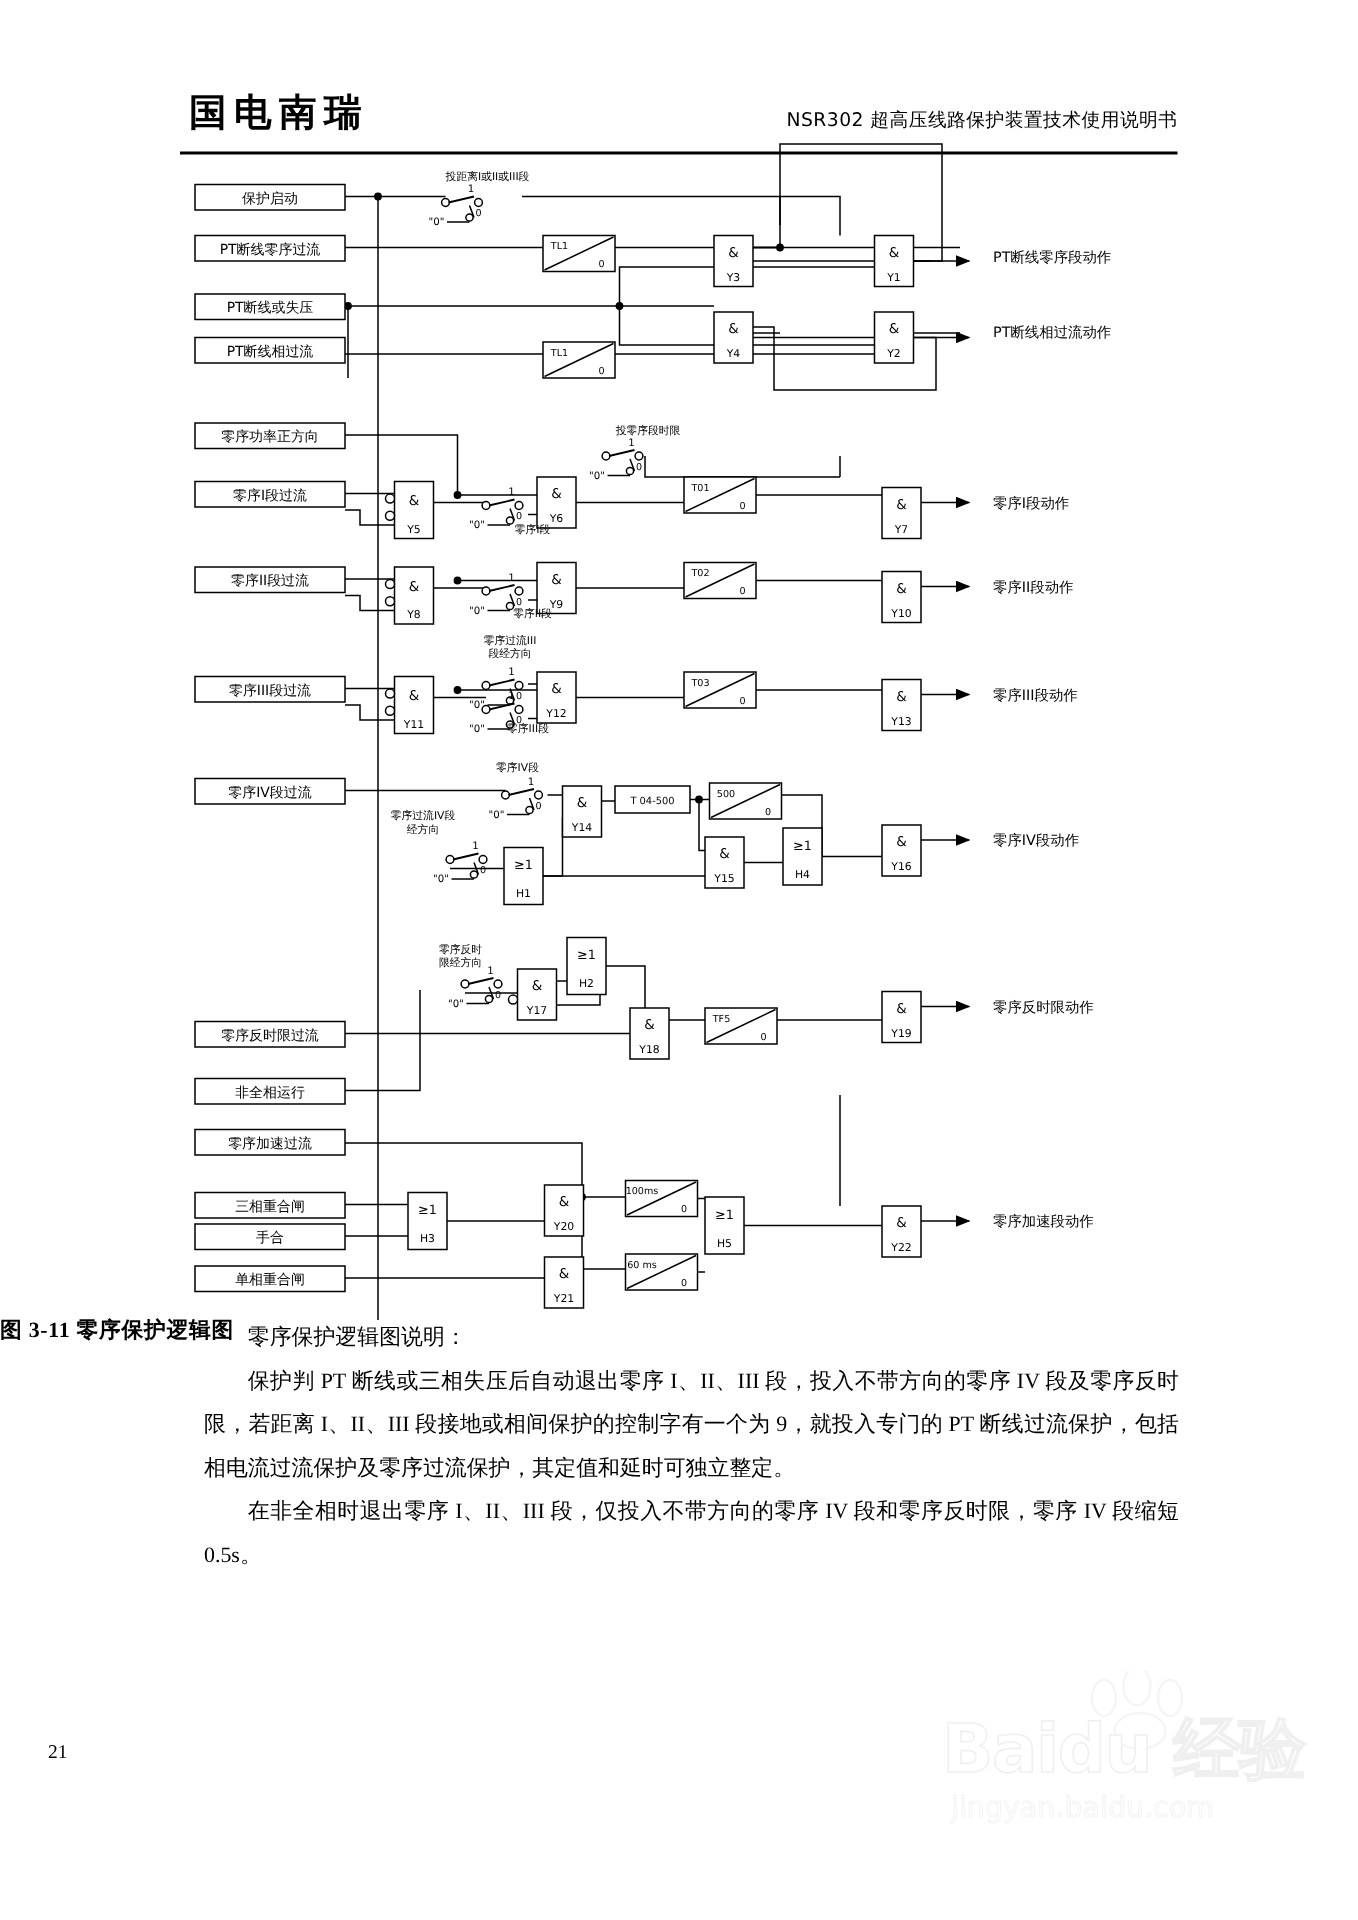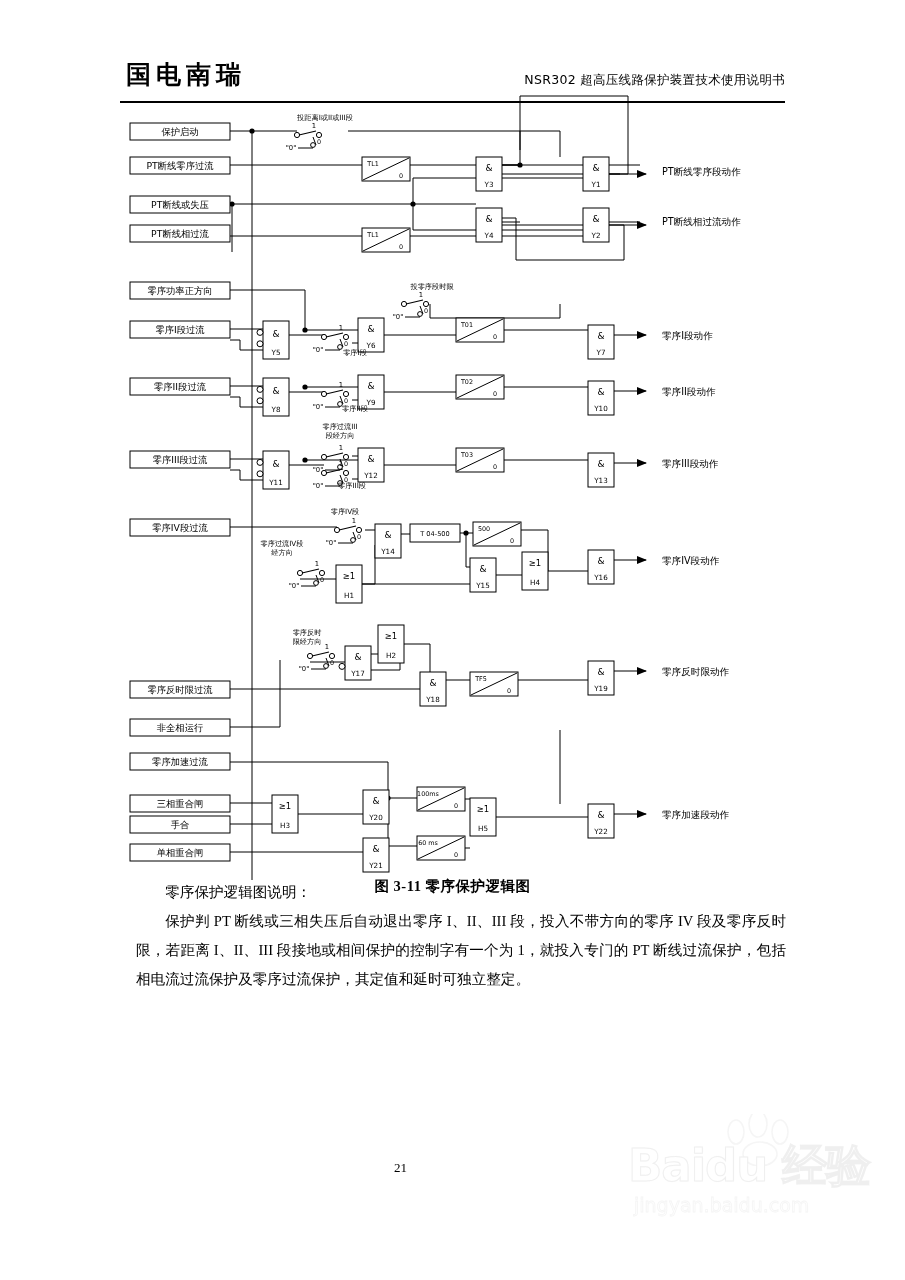--- a/index.html
+++ b/index.html
@@ -22,33 +22,34 @@
     letter-spacing:.3px;white-space:nowrap;
   }
   .hdr-rule{position:absolute;left:0;top:43px;width:665px;height:2px;background:#000;}
 
   
   .diagram{position:absolute;left:0;top:0;width:905px;height:1280px;}
   .diagram svg{display:block;}
 
   
   .caption{
-    position:absolute;left:0;top:877px;width:905px;text-align:center;
+    position:absolute;left:0;top:877px;width:905px;text-align:left;
     font-size:14.5px;font-weight:bold;letter-spacing:.5px;
   }
   .body-txt{
     position:absolute;left:136px;top:878px;width:650px;
     font-size:14.6px;line-height:29px;text-align:justify;
   }
   .body-txt p{margin:0;}
   .indent{text-indent:2em;}
 
   .pageno{
-    position:absolute;left:0;top:1160px;width:801px;text-align:center;
+    position:absolute;left:0;top:1160px;width:801px;text-align:left;
     font-size:13px;
+    padding-left:32px;
   }
 
   
   .wm{position:absolute;left:628px;top:1108px;width:265px;height:115px;
       opacity:.55;pointer-events:none;}
   .wm-main{
     position:absolute;left:0;top:28px;font-size:45px;font-weight:bold;
     font-family:"DejaVu Sans","Liberation Sans",sans-serif;
     color:#fff;-webkit-text-stroke:1px #e3e3e3;
     text-shadow:0 0 1px #e8e8e8;letter-spacing:-1px;white-space:nowrap;
@@ -594,21 +595,22 @@
             <text x="662" y="817.5" font-size="9.6" font-family="&quot;DejaVu Sans&quot;,&quot;Liberation Sans&quot;,sans-serif" text-anchor="start" fill="#000">零序加速段动作</text>
           </g>
         </g>
       </svg>
   </div>
 
   <div class="caption">图 3-11  零序保护逻辑图</div>
 
   <div class="body-txt">
     <p class="indent">零序保护逻辑图说明：</p>
-    <p class="indent">保护判 PT 断线或三相失压后自动退出零序 I、II、III 段，投入不带方向的零序 IV 段及零序反时限，若距离 I、II、III 段接地或相间保护的控制字有一个为 1，就投入专门的 PT 断线过流保护，包括相电流过流保护及零序过流保护，其定值和延时可独立整定。</p>
+    <p class="indent">保护判 PT 断线或三相失压后自动退出零序 I、II、III 段，投入不带方向的零序 IV 段及零序反时限，若距离 I、II、III 段接地或相间保护的控制字有一个为 9，就投入专门的 PT 断线过流保护，包括相电流过流保护及零序过流保护，其定值和延时可独立整定。</p>
+    <p class="indent">在非全相时退出零序 I、II、III 段，仅投入不带方向的零序 IV 段和零序反时限，零序 IV 段缩短 0.5s。</p>
   </div>
 
   <div class="pageno">21</div>
 
   <div class="wm">
     <svg class="wm-paw" width="90" height="52" viewBox="0 0 90 52">
       <g fill="#fff" stroke="#ededed" stroke-width="1.6">
         <ellipse cx="16" cy="18" rx="8" ry="12"></ellipse>
         <ellipse cx="38" cy="10" rx="9" ry="13"></ellipse>
         <ellipse cx="60" cy="18" rx="8" ry="12"></ellipse>

